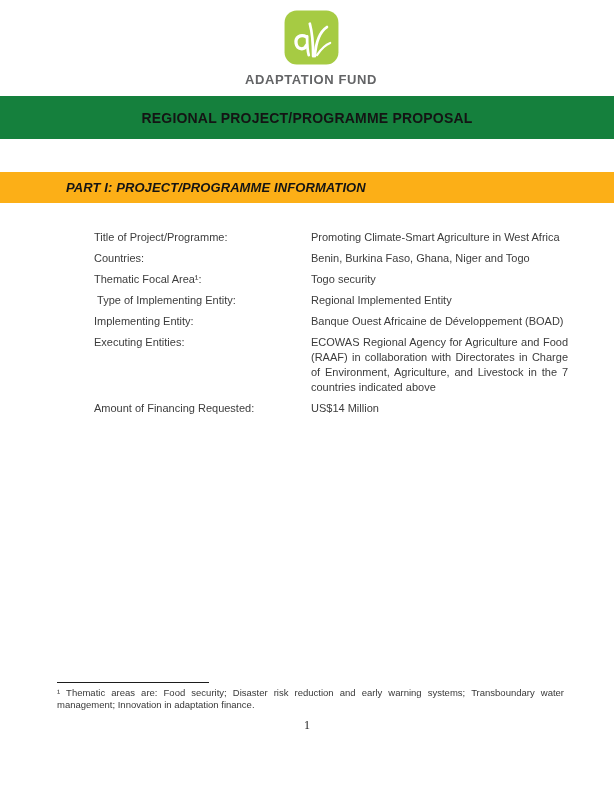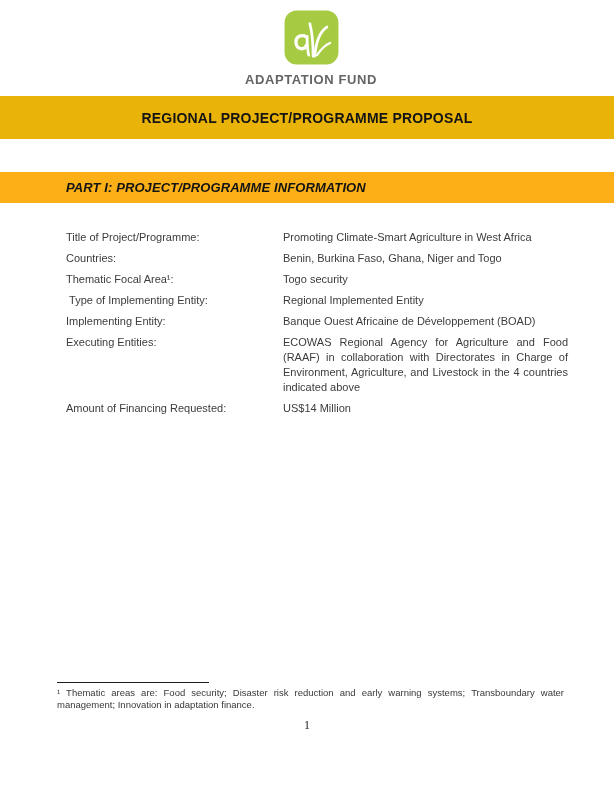--- a/index.html
+++ b/index.html
@@ -26,21 +26,21 @@
     font-weight: 700;
     letter-spacing: 0.6px;
     color: #636466;
   }
 
   
   .banner-green {
     position: absolute;
     top: 96px; left: 0; right: 0;
     height: 43px;
-    background: #eab308;
+    background: #15803d;
     display: flex; align-items: center; justify-content: center;
   }
   .banner-green .banner-text {
     font-size: 14px; font-weight: 700; color: #141414; letter-spacing: 0.2px;
   }
   .banner-orange {
     position: absolute;
     top: 172px; left: 0; right: 0;
     height: 31px;
     background: #fcaf17;
@@ -52,21 +52,21 @@
     font-size: 13px; font-weight: 700; color: #141414; letter-spacing: 0.1px; font-style: italic;
   }
 
   
   .info {
     position: absolute;
     top: 230px; left: 66px; right: 46px;
     font-size: 11px; line-height: 15px;
   }
   .info-row { display: flex; margin-bottom: 6px; }
-  .info-label { flex: 0 0 217px; }
+  .info-label { flex: 0 0 217px; margin-left: 28px; }
   .info-value { flex: 1; }
   .info-value.justify { text-align: justify; }
 
   
   .footnote {
     position: absolute;
     top: 682px; left: 57px; right: 50px;
   }
   .footnote-rule {
     width: 152px; height: 0;
@@ -143,21 +143,21 @@
       <div class="info-value">Regional Implemented Entity</div>
     </div>
 
     <div class="info-row">
       <div class="info-label">Implementing Entity:</div>
       <div class="info-value">Banque Ouest Africaine de Développement (BOAD)</div>
     </div>
 
     <div class="info-row">
       <div class="info-label">Executing Entities:</div>
-      <div class="info-value justify">ECOWAS Regional Agency for Agriculture and Food (RAAF) in collaboration with Directorates in Charge of Environment, Agriculture, and Livestock in the 4 countries indicated above</div>
+      <div class="info-value justify">ECOWAS Regional Agency for Agriculture and Food (RAAF) in collaboration with Directorates in Charge of Environment, Agriculture, and Livestock in the 7 countries indicated above</div>
     </div>
 
     <div class="info-row">
       <div class="info-label">Amount of Financing Requested:</div>
       <div class="info-value">US$14 Million</div>
     </div>
 
   </div>
 
   <div class="footnote">

